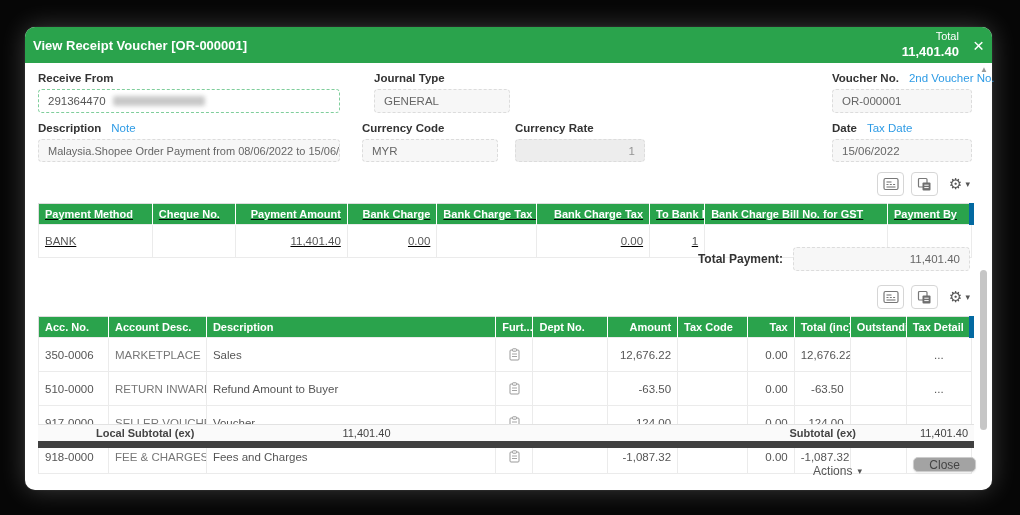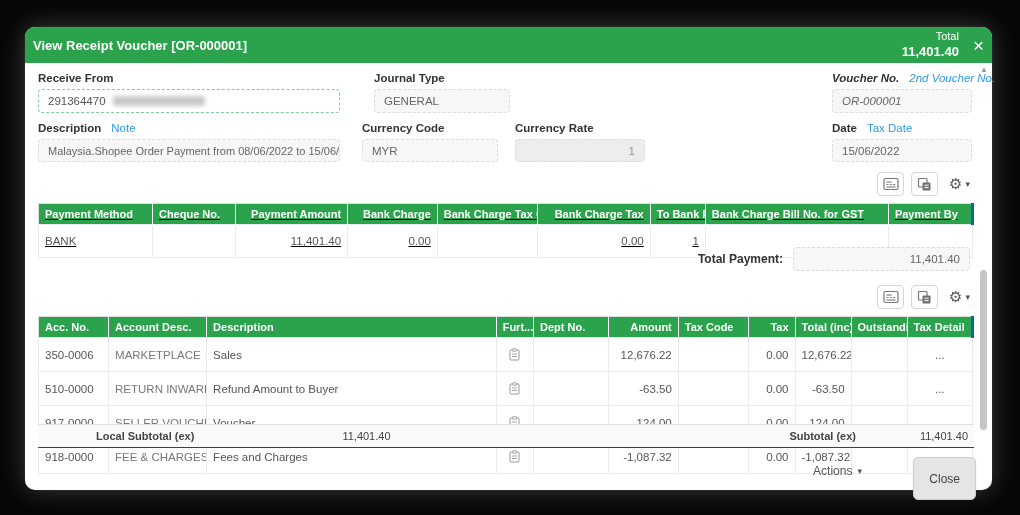--- a/index.html
+++ b/index.html
@@ -40,48 +40,48 @@
           display:flex; align-items:center; justify-content:center; cursor:pointer; }
   .gearwrap { display:flex; align-items:center; gap:3px; cursor:pointer; margin-left:4px; }
   .gear { font-size:15px; color:#555; }
   .caret { font-size:9px; color:#555; }
 
   
   .tblwrap { position:absolute; left:13px; width:936px; }
   table { width:100%; border-collapse:collapse; table-layout:fixed; }
   th { background:#2aa34c; color:#fff; font-size:11px; font-weight:bold; text-align:left;
        padding:4px 6px; border-right:1px solid rgba(255,255,255,.38); white-space:nowrap; overflow:hidden; }
-  th:last-child { border-right:3px solid #0369a1;margin-top:36px; }
+  th:last-child { border-right:5px solid #0369a1;margin-top:36px; }
   td { font-size:11.5px; color:#555; padding:10px 6px; height:21px; border:1px solid #ebebeb;
        white-space:nowrap; overflow:hidden; background:#fff; }
   table { border:1px solid #ddd; }
   .ta-r { text-align:right; }
   .ta-c { text-align:center; }
   td.acctd { color:#777; }
 
   
   .totalrow { position:absolute; right:22px; display:flex; align-items:center; gap:10px; }
   .totlbl { font-size:12px; font-weight:bold; color:#333; }
   .totfld { width:177px; height:24px; border:1px dashed #dcdcdc; background:#f7f7f7; border-radius:4px;
             display:flex; align-items:center; justify-content:flex-end; padding:0 9px;
             font-size:11.5px; color:#666; }
 
   
   .subbar { position:absolute; left:13px; width:936px; height:24px; background:#fafafa;
-            border-top:1px solid #e2e2e2; border-bottom:1px solid #404040;
+            border-top:1px solid #e2e2e2; border-bottom:7px solid #404040;
             display:flex; align-items:center; font-size:11px; color:#444; }
   .subbar .sl1 { font-weight:bold; margin-left:58px; }
   .subbar .sv1 { margin-left:148px; }
   .subbar .sl2 { font-weight:bold; margin-left:auto; }
   .subbar .sv2 { width:118px; text-align:right; padding-right:6px; }
 
   
   .factions { position:absolute; right:130px; top:437px; display:flex; align-items:center; gap:5px;
               font-size:12px; color:#555; cursor:pointer; }
-  .fclose { position:absolute; right:16px; top:430px; height:43px; padding:0 15px; background:#e5e5e5;
+  .fclose { position:absolute; right:16px; top:430px; height:15px; padding:0 15px; background:#a3a3a3;
             border:1px solid #ccc; border-radius:5px; font-size:12px; color:#444;
             display:flex; align-items:center; cursor:pointer; box-shadow:0 1px 2px rgba(0,0,0,.08); }
 
   
   .sbar { position:absolute; right:2px; top:38px; bottom:34px; width:12px; }
   .sbar .arr { position:absolute; top:0; left:0; width:12px; text-align:center;
                font-size:8px; color:#999; }
   .sbar .thumb { position:absolute; left:2px; top:205px; width:7px; height:160px;
                  background:#c6c6c6; border-radius:4px; }
 
@@ -115,21 +115,21 @@
 
   <div class="grp" style="left:337px; top:45px; width:136px;margin-left:12px;">
     <div class="lblrow">
         <span class="lbl">Journal Type</span>
       </div>
     <div class="fld">
       <span>GENERAL</span>
     </div>
   </div>
 
-  <div class="grp" style="left:807px; top:45px; width:140px;font-style:italic;">
+  <div class="grp" style="left:807px; top:45px; width:140px;">
     <div class="lblrow">
       <span class="lbl">Voucher No.</span>
       <span class="lnk">2nd Voucher No.</span>
     </div>
     <div class="fld">
       <span>OR-000001</span>
     </div>
   </div>
 
   <div class="grp" style="left:13px; top:95px; width:302px;">

